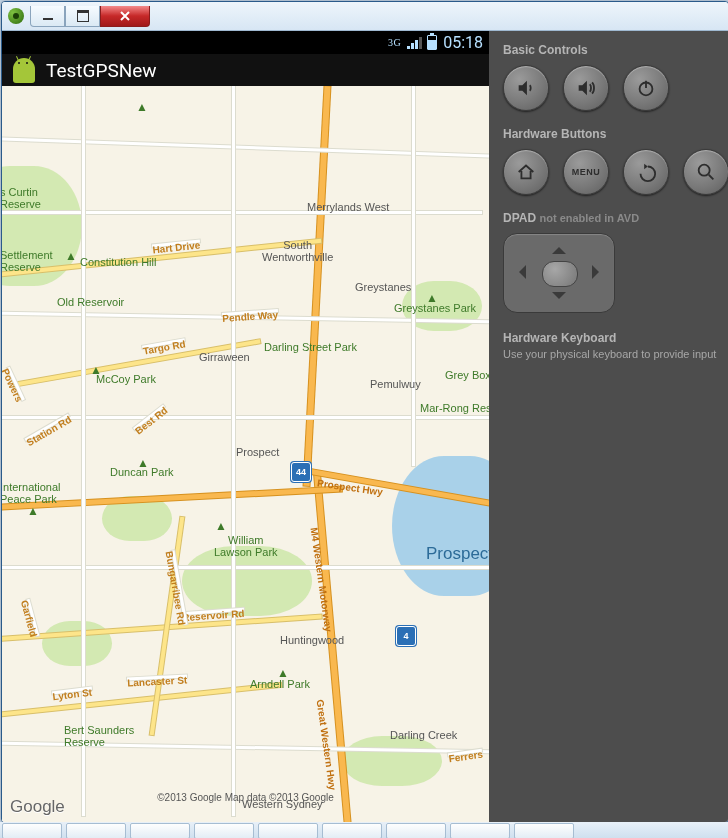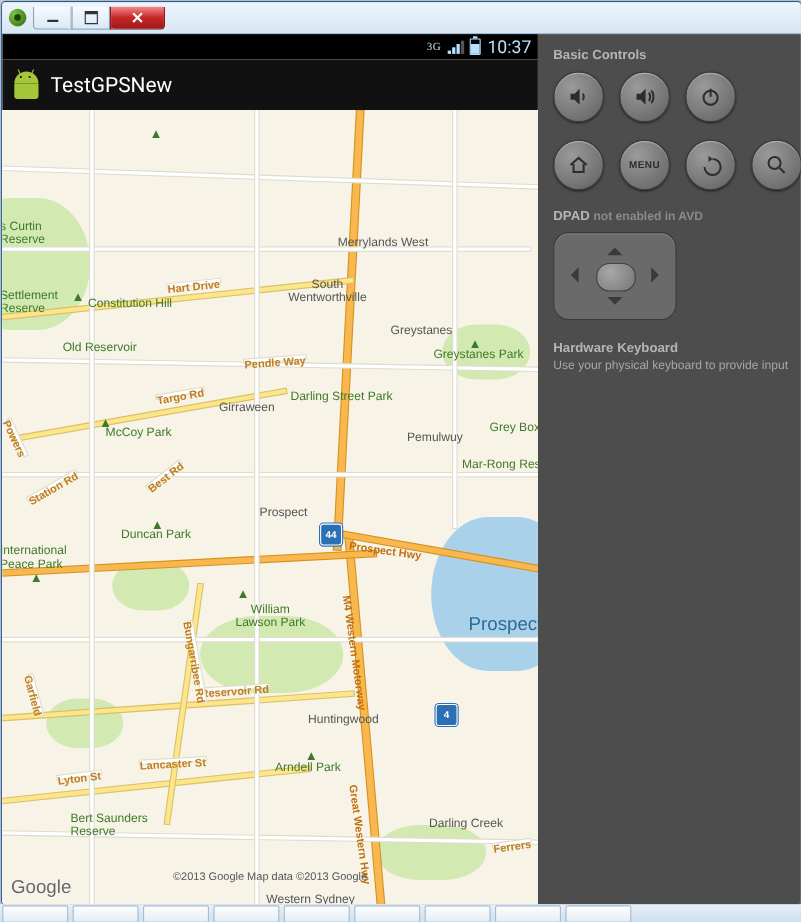--- a/index.html
+++ b/index.html
@@ -25,21 +25,21 @@
 .sb-sig{display:inline-block;width:14px;height:12px;position:relative}
 .sb-sig span{position:absolute;bottom:0;width:3px;background:#b6e0ff}
 .sb-sig span:nth-child(1){left:0;height:3px}
 .sb-sig span:nth-child(2){left:4px;height:6px}
 .sb-sig span:nth-child(3){left:8px;height:9px}
 .sb-sig span:nth-child(4){left:12px;height:12px;background:#555}
 .sb-bat{width:8px;height:13px;border:1px solid #b6e0ff;border-radius:1px;position:relative}
 .sb-bat:before{content:"";position:absolute;top:-3px;left:2px;width:4px;height:2px;background:#b6e0ff}
 .sb-bat:after{content:"";position:absolute;bottom:0;left:0;right:0;height:70%;background:#b6e0ff}
 .sb-time{font-family:Roboto,Arial,sans-serif;font-size:16px;color:#b6e0ff}
-.actionbar{height:46px;background:#111;display:flex;align-items:center;padding:0 10px;gap:10px}
+.actionbar{height:32px;background:#111;display:flex;align-items:center;padding:0 10px;gap:10px}
 .droid{width:24px;height:28px;position:relative}
 .droid .h{width:22px;height:11px;border-radius:11px 11px 0 0;background:#a4c639;position:absolute;top:2px;left:1px}
 .droid .b{width:22px;height:14px;background:#a4c639;position:absolute;top:13px;left:1px;border-radius:0 0 3px 3px}
 .droid .e{position:absolute;top:6px;width:2px;height:2px;border-radius:50%;background:#111}
 .droid .e.l{left:6px}.droid .e.r{left:14px}
 .droid .a{position:absolute;top:0;width:1px;height:5px;background:#a4c639}
 .droid .a.l{left:5px;transform:rotate(-25deg)}.droid .a.r{left:17px;transform:rotate(25deg)}
 .apptitle{color:#fff;font-family:Roboto,Arial,sans-serif;font-size:19px;font-weight:400}
 .mapview{flex:1;position:relative;overflow:hidden}
 
@@ -108,21 +108,21 @@
 
       <div class="statusbar">
         <span class="sb-3g">3G</span>
         <span class="sb-sig">
             <span></span>
             <span></span>
             <span></span>
             <span></span>
           </span>
         <span class="sb-bat"></span>
-        <span class="sb-time">10:37</span>
+        <span class="sb-time">05:18</span>
       </div>
 
       <div class="actionbar">
         <span class="droid">
           <span class="a l"></span>
             <span class="a r"></span>
           <span class="h"></span>
             <span class="e l"></span>
             <span class="e r"></span>
             <span class="b"></span>
@@ -244,20 +244,21 @@
             </svg>
         </div>
         <div class="cbtn">
           <svg viewBox="0 0 24 24">
               <circle cx="12" cy="13" r="7"></circle>
               <line x1="12" y1="4" x2="12" y2="12"></line>
             </svg>
         </div>
       </div>
 
+      <div class="sect">Hardware Buttons</div>
       <div class="row">
         <div class="cbtn">
           <svg viewBox="0 0 24 24">
               <path d="M4 12 L12 5 L20 12 M7 11v8h10v-8"></path>
             </svg>
         </div>
         <div class="cbtn menu">MENU</div>
         <div class="cbtn">
           <svg viewBox="0 0 24 24">
               <path d="M14 6a8 8 0 1 1-8 8"></path>

